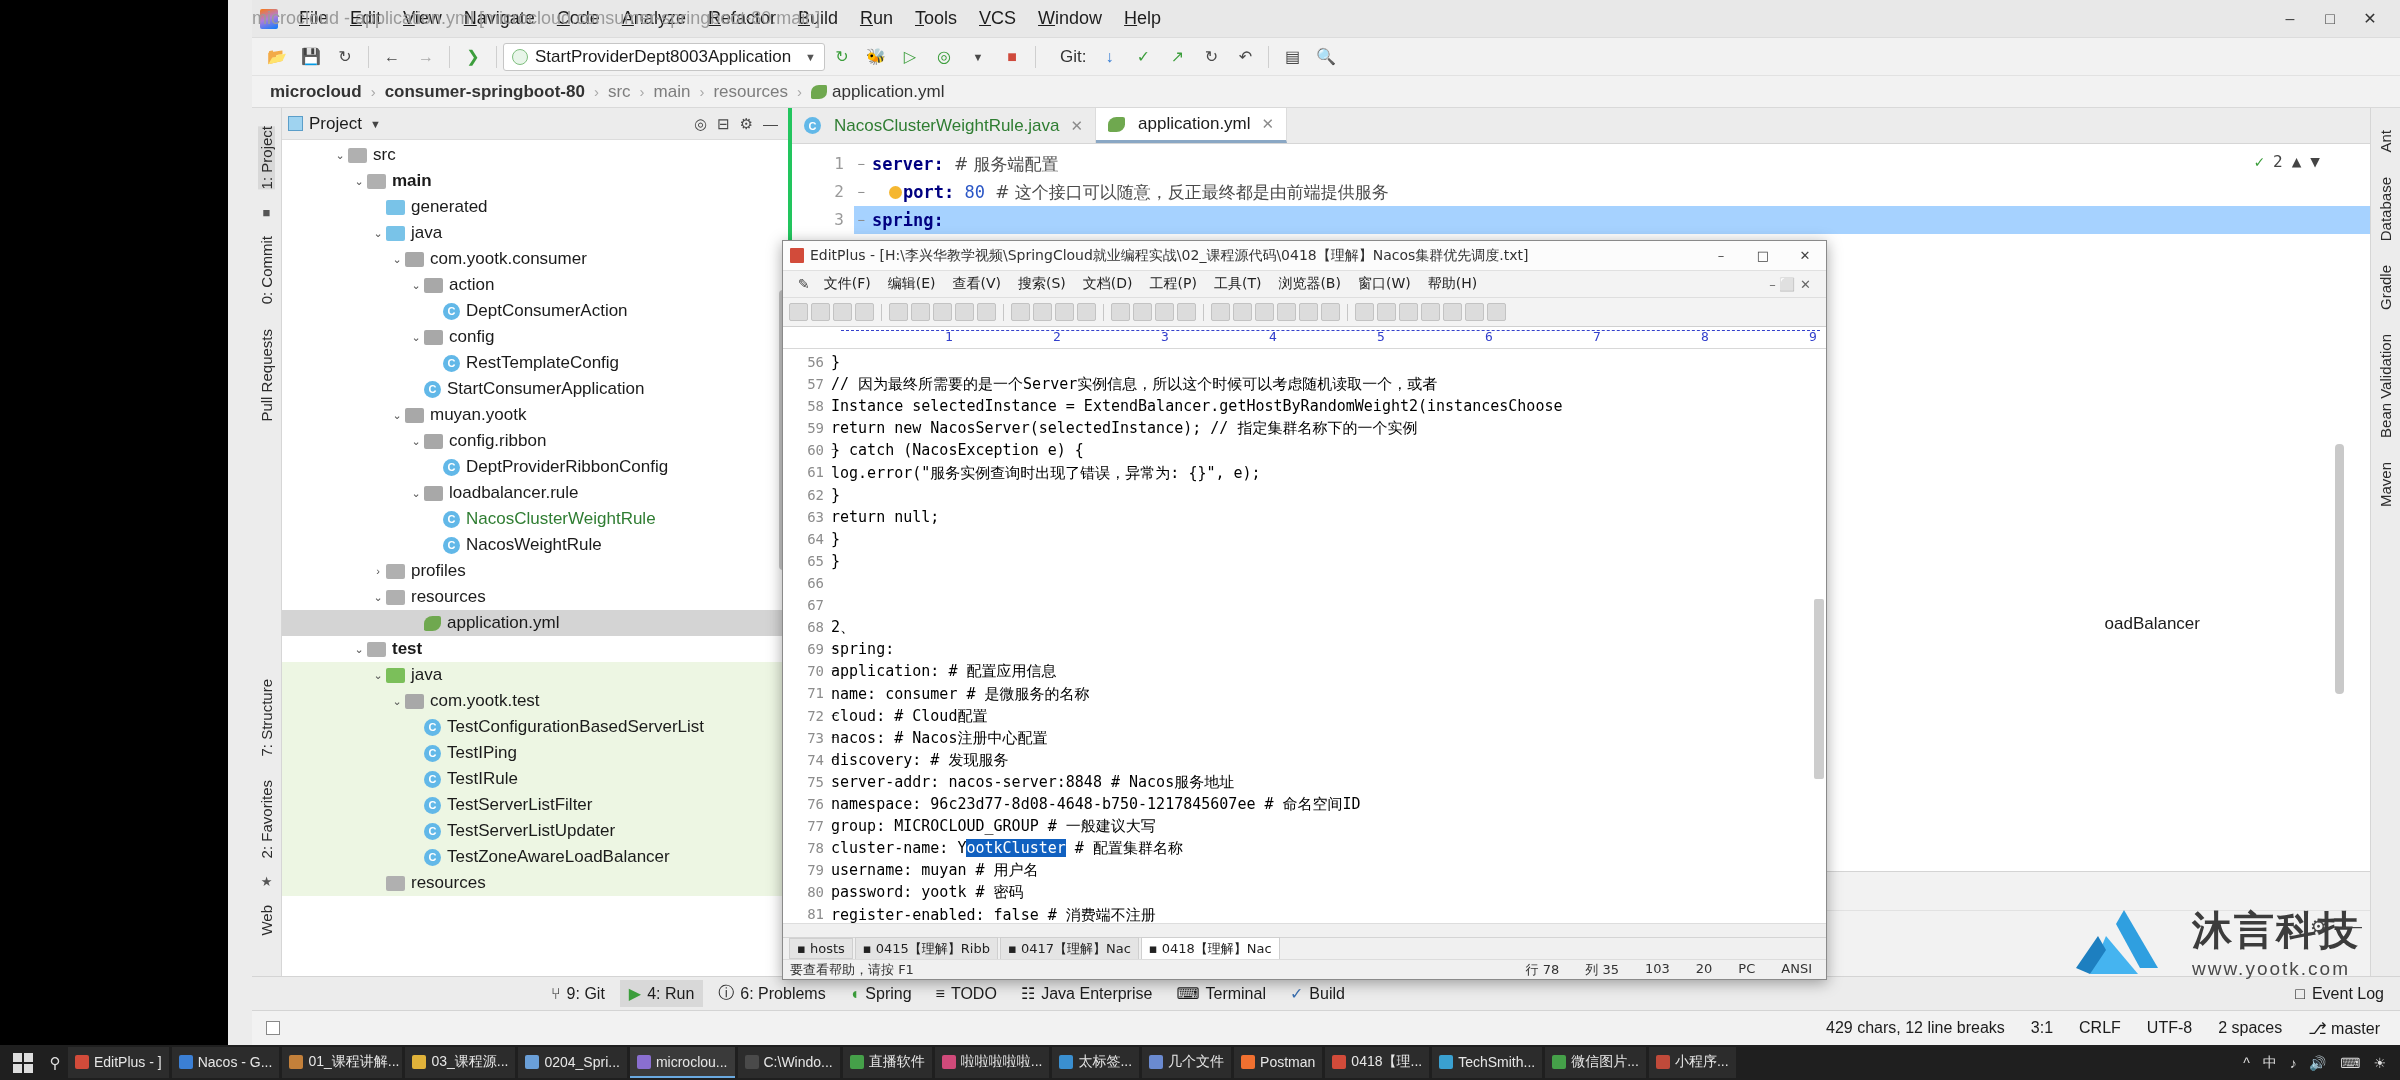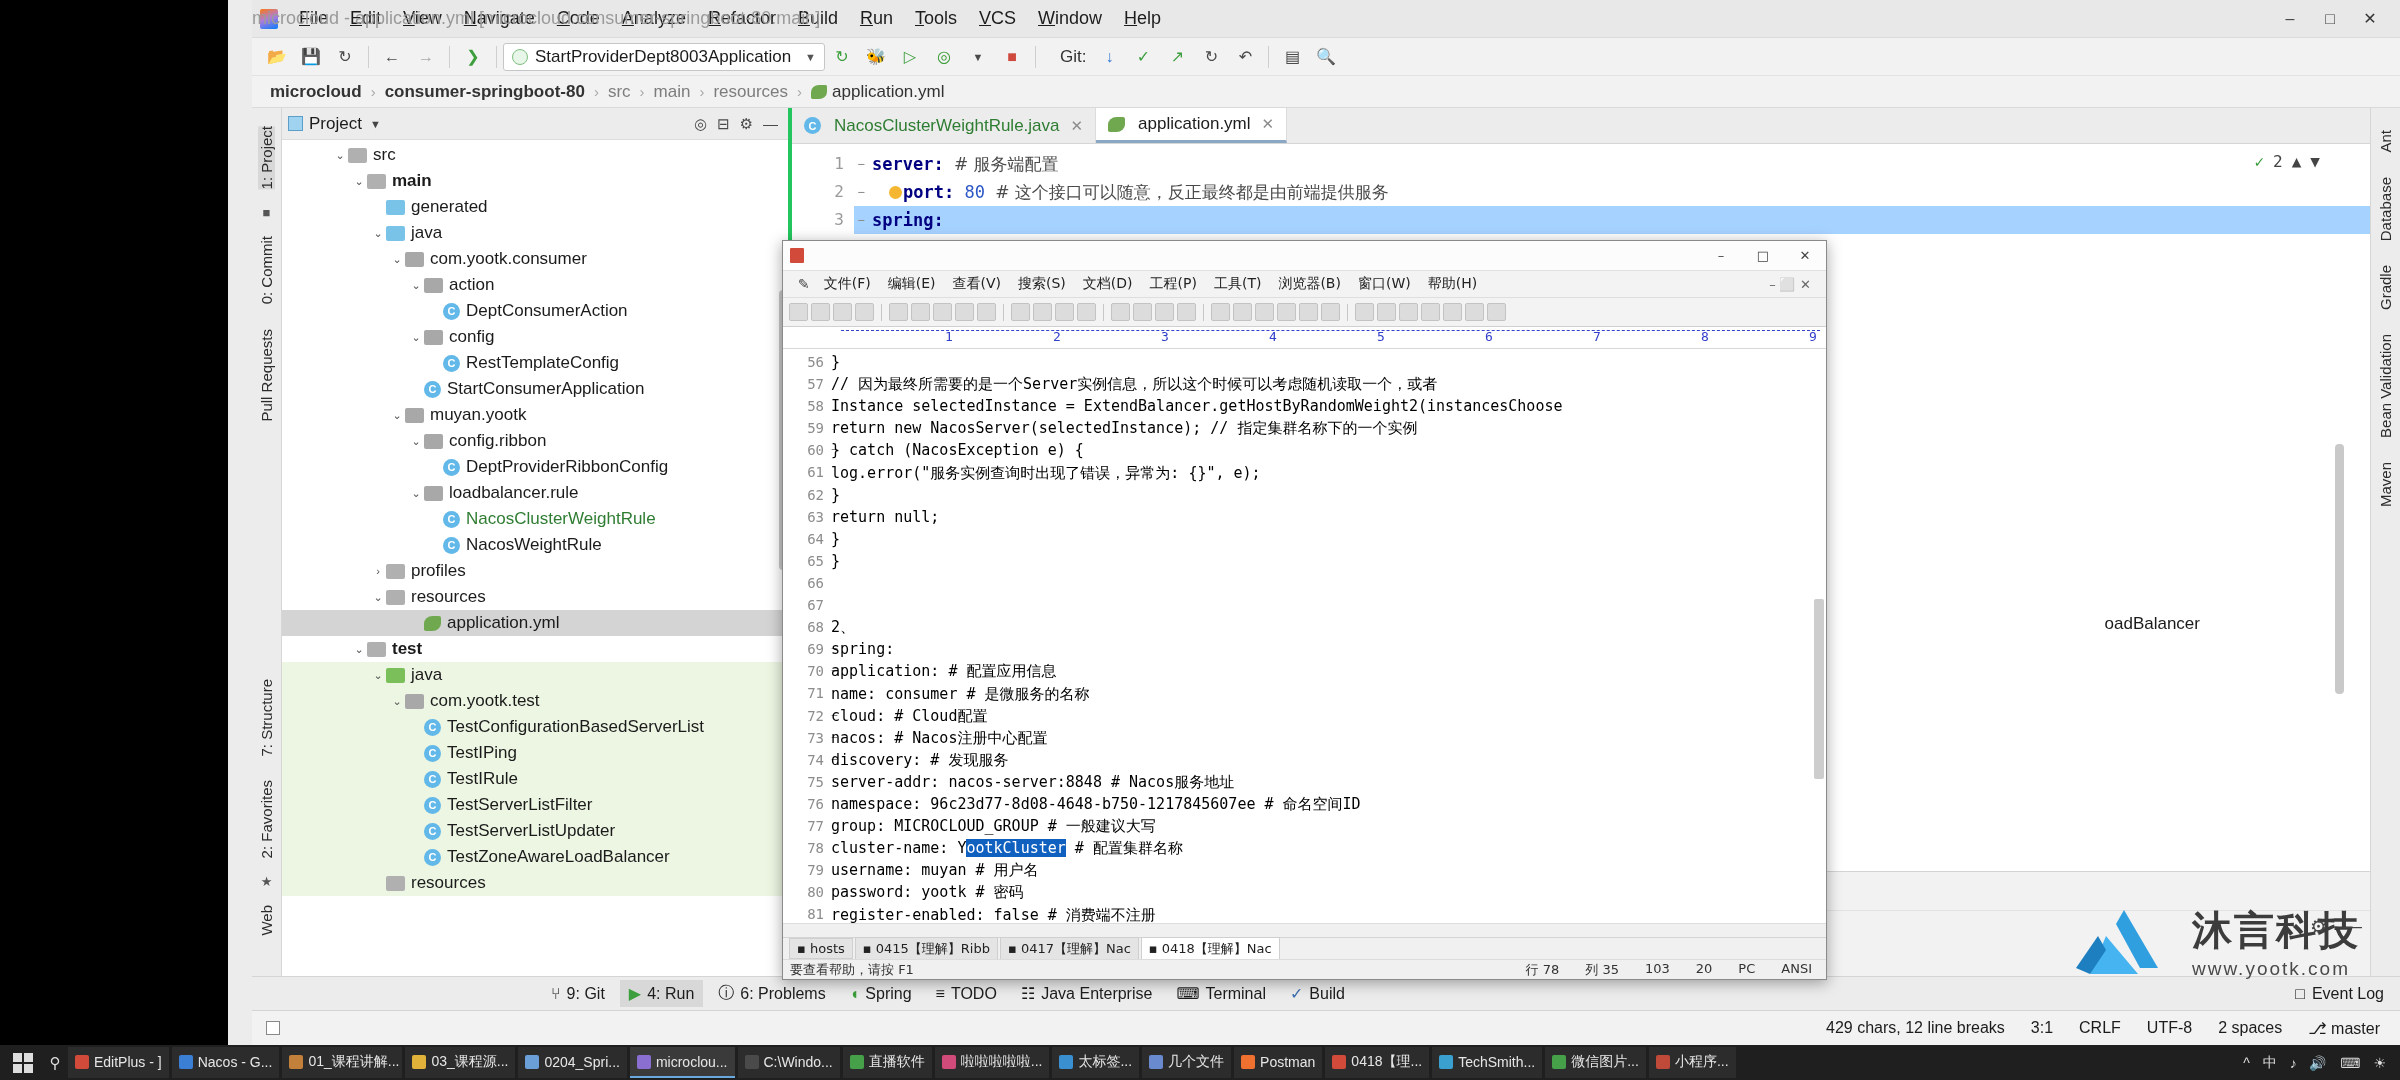--- a/index.html
+++ b/index.html
@@ -572,20 +572,21 @@
           <span>⎇</span>
           <span>master</span>
         </span>
       </span>
     </div>
   </div>
 
   <div class="editplus">
     <div class="ep-title">
       <span class="ep-ico"></span>
+      <span>EditPlus - [H:\李兴华教学视频\SpringCloud就业编程实战\02_课程源代码\0418【理解】Nacos集群优先调度.txt]</span>
       <span class="ep-wbtns">
         <span class="ep-wbtn">–</span>
         <span class="ep-wbtn">□</span>
         <span class="ep-wbtn">✕</span>
       </span>
     </div>
     <div class="ep-menu" id="ep-menu">
       <span style="padding-right:4px;color:#444;">✎</span>
       <span>文件(F)</span>
         <span>编辑(E)</span>

